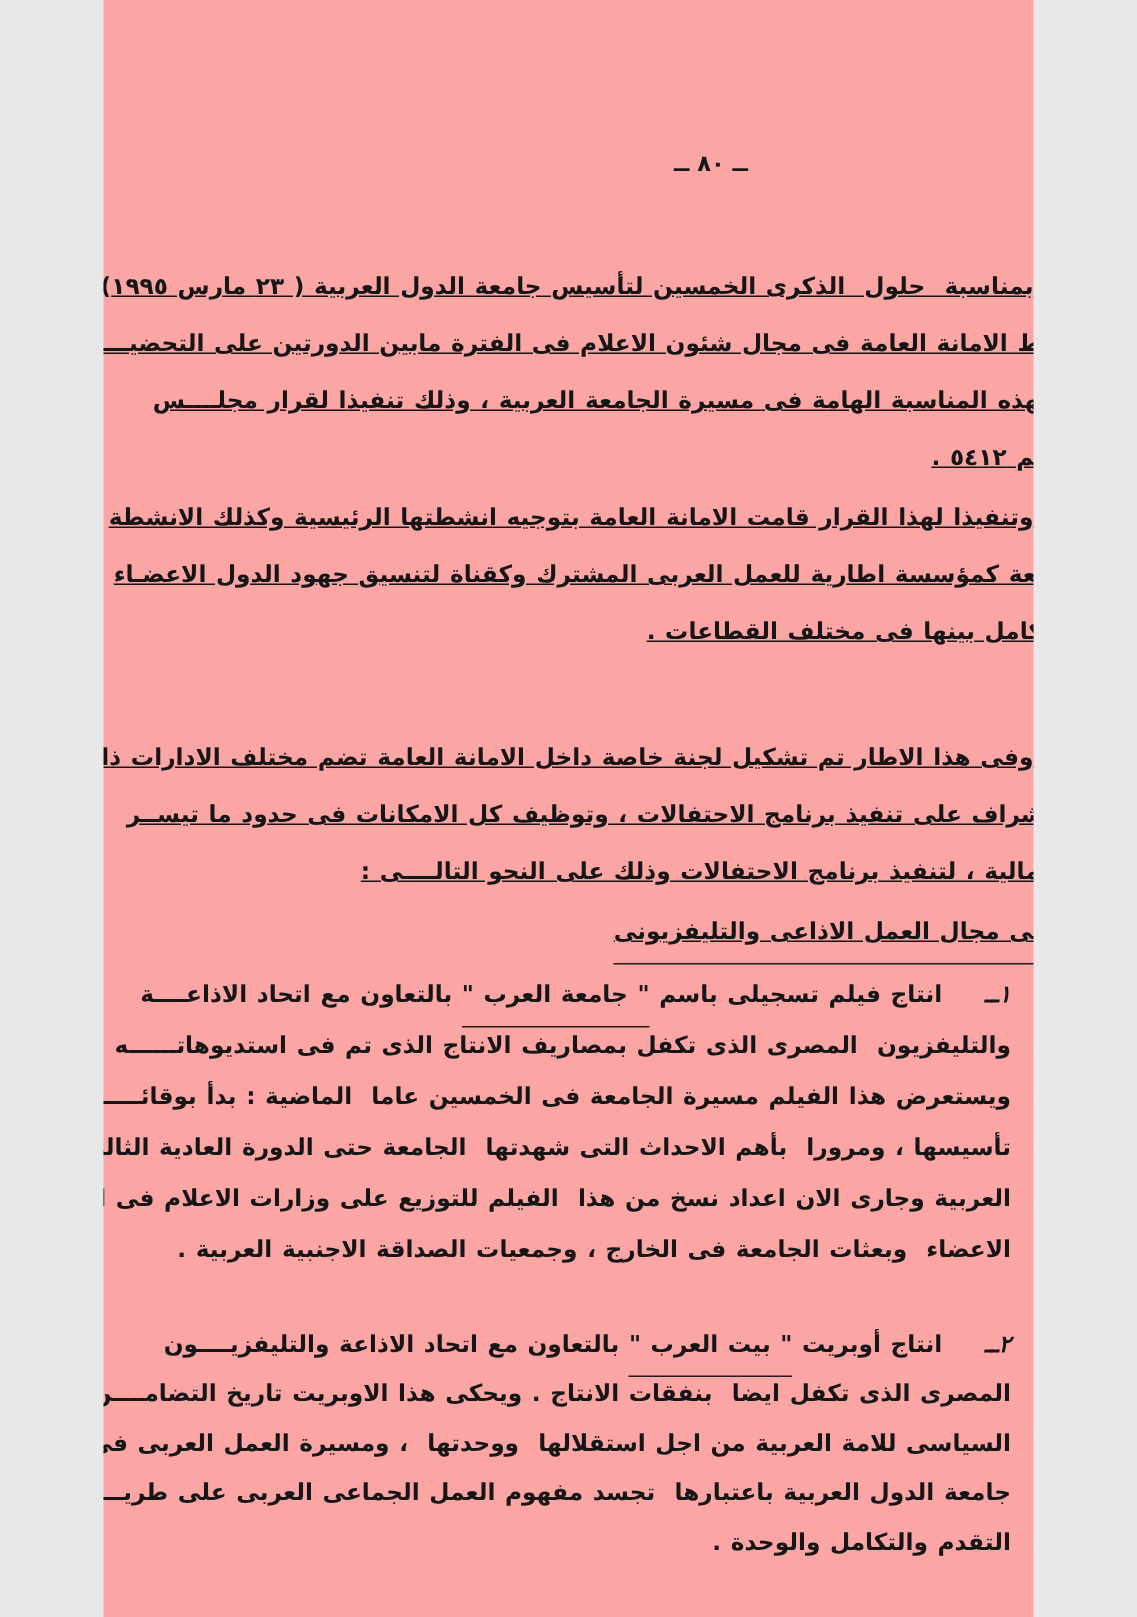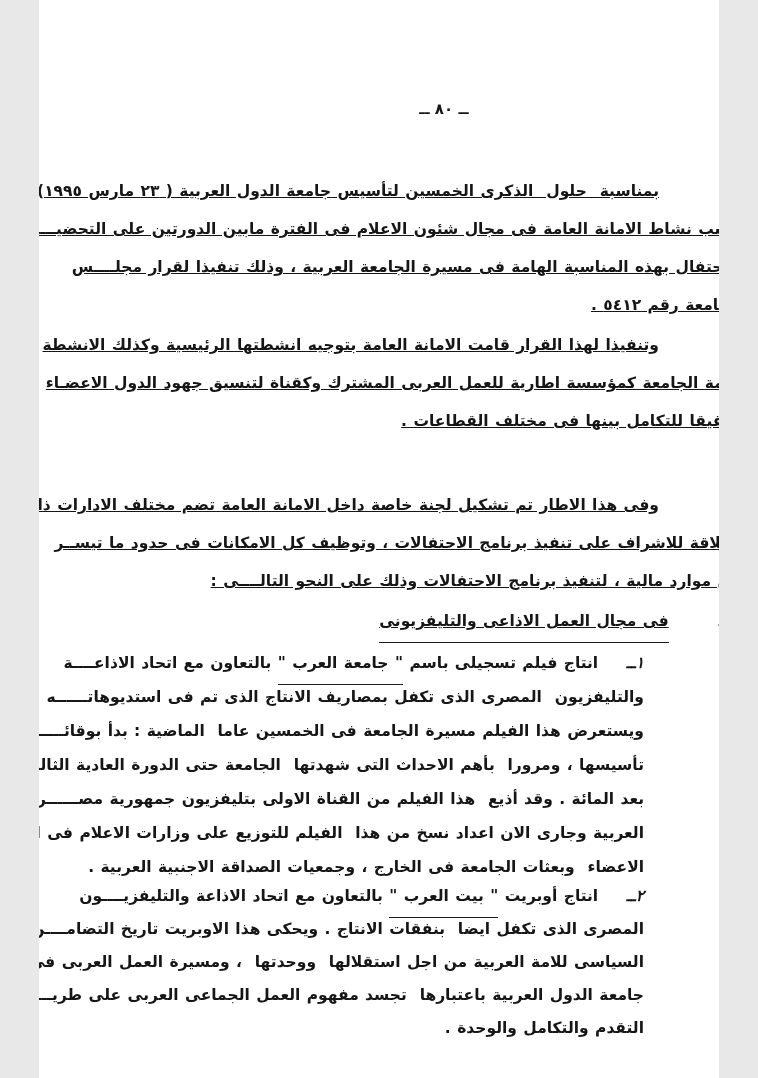--- a/index.html
+++ b/index.html
@@ -1,20 +1,20 @@
 <!DOCTYPE html>
 <html lang="ar" dir="rtl"><head>
 <meta charset="utf-8">
 <style>
   html,body{margin:0;padding:0;background:#e8e8e8;}
   .page{
     position:relative;
-    width:680px;height:1078px;
+    width:620px;height:1078px;
     margin:0 auto;
-    background:#ffffff;
+    background:#fca5a5;
     font-family:"DejaVu Sans",sans-serif;
     font-weight:700;
     color:#161616;
     overflow:hidden;
     direction:rtl;
   }
   .pageno{
     position:absolute;
     top:100px;left:330px;width:150px;
     text-align:center;
@@ -86,21 +86,20 @@
   <div class="block w-item i1">
     <div class="ln">
       <span class="num">١ــ</span><span class="numgap"></span>
       <span>انتاج فيلم تسجيلى باسم</span>
       <span class="u">" جامعة العرب "</span>
       <span>بالتعاون مع اتحاد الاذاعــــة</span>
     </div>
     <div class="ln">والتليفزيون&nbsp; المصرى الذى تكفل بمصاريف الانتاج الذى تم فى استديوهاتــــــه .</div>
     <div class="ln">ويستعرض هذا الفيلم مسيرة الجامعة فى الخمسين عاما&nbsp; الماضية : بدأ بوقائــــــع</div>
     <div class="ln">تأسيسها ، ومرورا&nbsp; بأهم الاحداث التى شهدتها&nbsp; الجامعة حتى الدورة العادية الثالثة</div>
-    <div class="ln">بعد المائة . وقد أذيع&nbsp; هذا الفيلم من القناة الاولى بتليفزيون جمهورية مصــــــر</div>
     <div class="ln">العربية وجارى الان اعداد نسخ من هذا&nbsp; الفيلم للتوزيع على وزارات الاعلام فى الــدول</div>
     <div class="ln end">الاعضاء&nbsp; وبعثات الجامعة فى الخارج ، وجمعيات الصداقة الاجنبية العربية .</div>
   </div>
 
   <div class="block w-item i2">
     <div class="ln">
       <span class="num">٢ــ</span><span class="numgap"></span>
       <span>انتاج أوبريت</span>
       <span class="u">" بيت العرب "</span>
       <span>بالتعاون مع اتحاد الاذاعة والتليفزيــــون</span>

